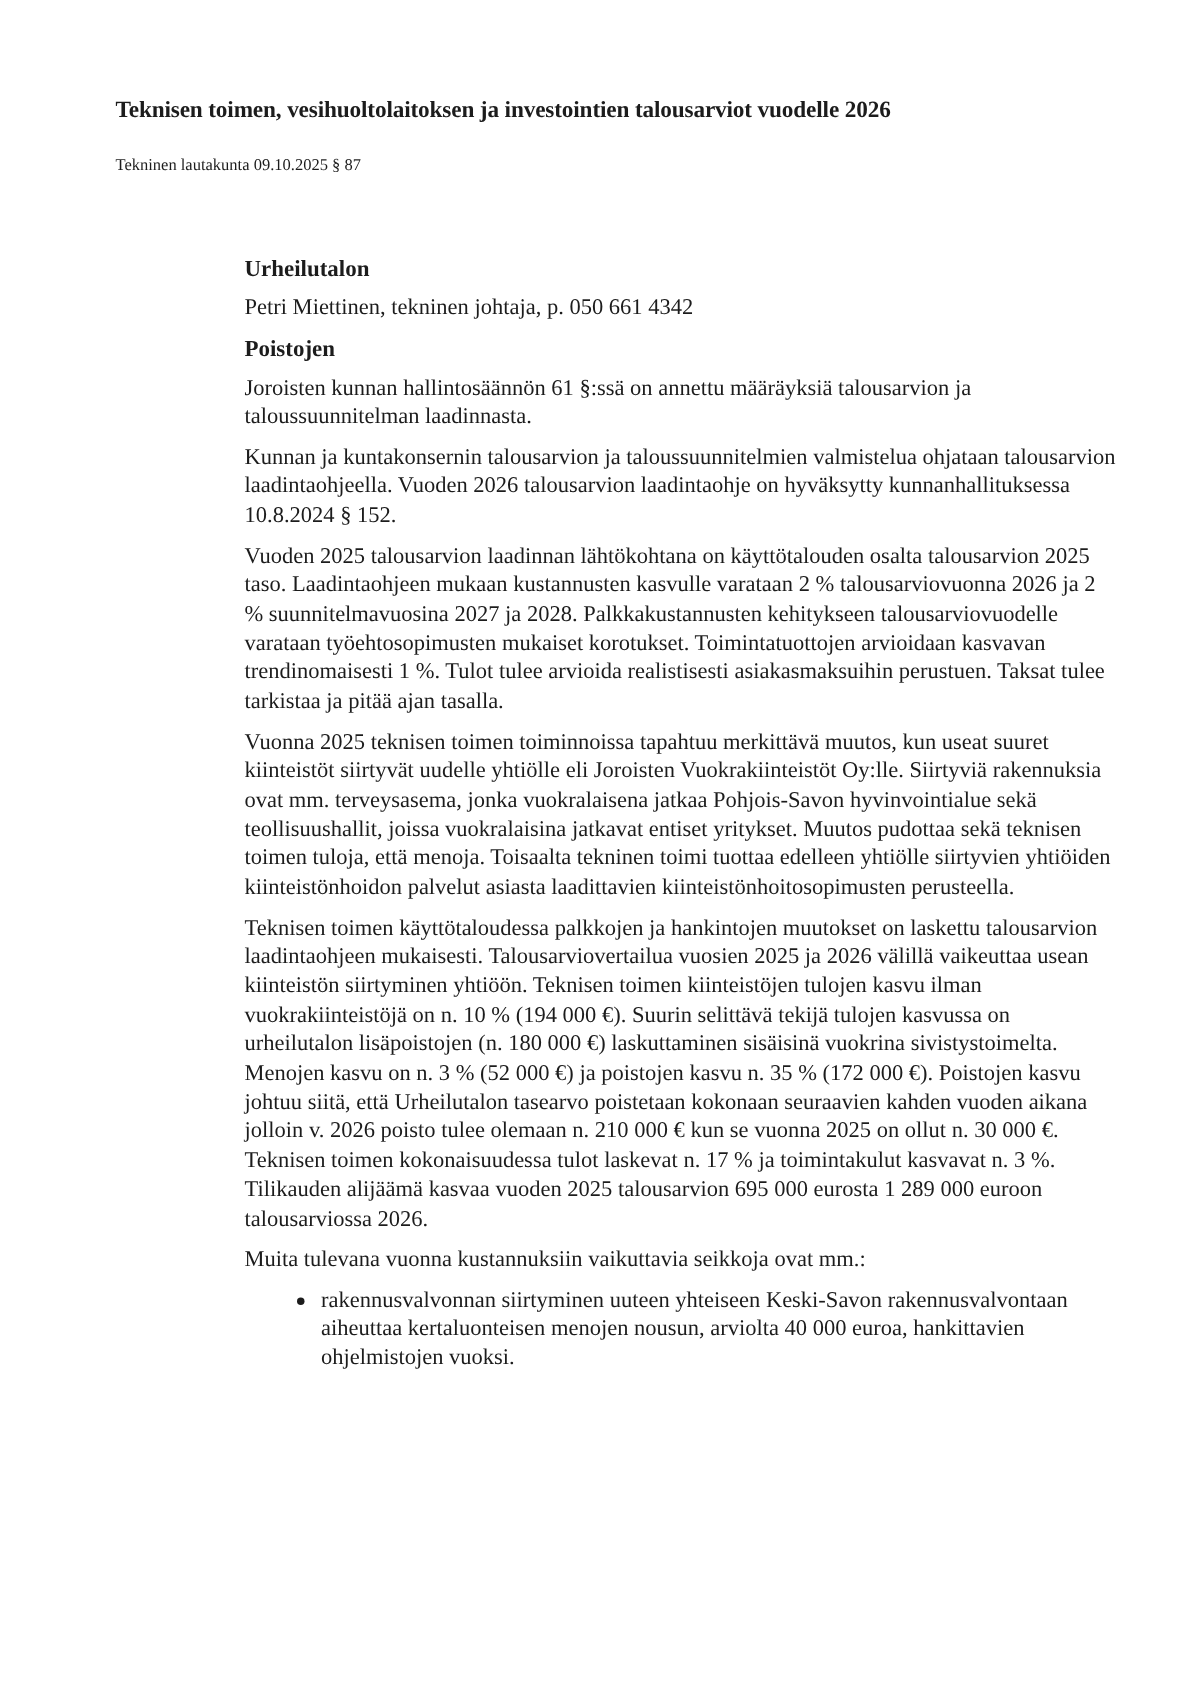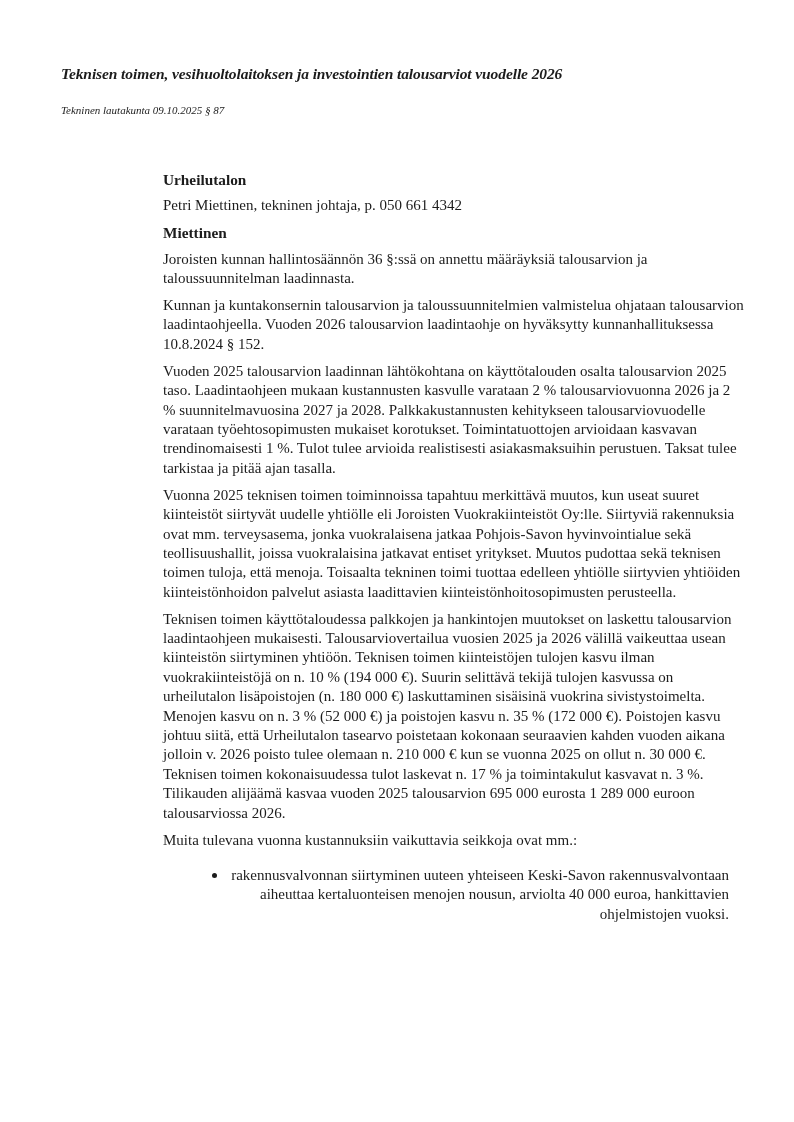--- a/index.html
+++ b/index.html
@@ -11,24 +11,23 @@
     position: relative;
     width: 794px;
     height: 1122px;
     background: #ffffff;
     overflow: hidden;
     font-family: "Liberation Serif", "DejaVu Serif", serif;
     color: #1c1c1c;
   }
   .header-block {
     position: absolute;
-    left: 61px;
+    left: 77px;
     top: 64px;
     width: 670px;
-    font-style: italic;
   }
   .doc-title {
     font-size: 15.5px;
     font-weight: bold;
     line-height: 20px;
     letter-spacing: -0.1px;
   }
   .meta-block {
     margin-top: 17px;
     font-size: 11px;
@@ -44,24 +43,23 @@
   }
   .content .sec-heading {
     font-weight: bold;
     margin: 0 0 7px 0;
     font-size: 15.3px;
   }
   .content p {
     margin: 0 0 7.5px 0;
   }
   .content ul.bullets {
-    margin: 16px;
+    margin: 2px;
     padding: 0 0 0 33px;
     list-style: none;
-    text-align: right;
   }
   .content ul.bullets li {
     position: relative;
     padding-left: 16px;
     margin: 0;
   }
   .content ul.bullets li .dot {
     position: absolute;
     left: 0;
     top: 7px;
@@ -81,22 +79,22 @@
     <div class="meta-block">
       <div>Tekninen lautakunta 09.10.2025 § 87</div>
     </div>
   </div>
 
   <div class="content">
 
     <div class="sec-heading">Urheilutalon</div>
     <p>Petri Miettinen, tekninen johtaja, p. 050 661 4342</p>
 
-    <div class="sec-heading">Miettinen</div>
-    <p>Joroisten kunnan hallintosäännön 36 §:ssä on annettu määräyksiä talousarvion ja taloussuunnitelman laadinnasta.</p>
+    <div class="sec-heading">Poistojen</div>
+    <p>Joroisten kunnan hallintosäännön 61 §:ssä on annettu määräyksiä talousarvion ja taloussuunnitelman laadinnasta.</p>
     <p>Kunnan ja kuntakonsernin talousarvion ja taloussuunnitelmien valmistelua ohjataan talousarvion laadintaohjeella. Vuoden 2026 talousarvion laadintaohje on hyväksytty kunnanhallituksessa 10.8.2024 § 152.</p>
 
     <p>Vuoden 2025 talousarvion laadinnan lähtökohtana on käyttötalouden osalta talousarvion 2025 taso. Laadintaohjeen mukaan kustannusten kasvulle varataan 2 % talousarviovuonna 2026 ja 2 % suunnitelmavuosina 2027 ja 2028. Palkkakustannusten kehitykseen talousarviovuodelle varataan työehtosopimusten mukaiset korotukset. Toimintatuottojen arvioidaan kasvavan trendinomaisesti 1 %. Tulot tulee arvioida realistisesti asiakasmaksuihin perustuen. Taksat tulee tarkistaa ja pitää ajan tasalla.</p>
     <p>Vuonna 2025 teknisen toimen toiminnoissa tapahtuu merkittävä muutos, kun useat suuret kiinteistöt siirtyvät uudelle yhtiölle eli Joroisten Vuokrakiinteistöt Oy:lle. Siirtyviä rakennuksia ovat mm. terveysasema, jonka vuokralaisena jatkaa Pohjois-Savon hyvinvointialue sekä teollisuushallit, joissa vuokralaisina jatkavat entiset yritykset. Muutos pudottaa sekä teknisen toimen tuloja, että menoja. Toisaalta tekninen toimi tuottaa edelleen yhtiölle siirtyvien yhtiöiden kiinteistönhoidon palvelut asiasta laadittavien kiinteistönhoitosopimusten perusteella.</p>
     <p>Teknisen toimen käyttötaloudessa palkkojen ja hankintojen muutokset on laskettu talousarvion laadintaohjeen mukaisesti. Talousarviovertailua vuosien 2025 ja 2026 välillä vaikeuttaa usean kiinteistön siirtyminen yhtiöön. Teknisen toimen kiinteistöjen tulojen kasvu ilman vuokrakiinteistöjä on n. 10 % (194 000 €). Suurin selittävä tekijä tulojen kasvussa on urheilutalon lisäpoistojen (n. 180 000 €) laskuttaminen sisäisinä vuokrina sivistystoimelta.  Menojen kasvu on n. 3 % (52 000 €) ja poistojen kasvu n. 35 % (172 000 €). Poistojen kasvu johtuu siitä, että Urheilutalon tasearvo poistetaan kokonaan seuraavien kahden vuoden aikana jolloin v. 2026 poisto tulee olemaan n. 210 000 € kun se vuonna 2025 on ollut n. 30 000 €. Teknisen toimen kokonaisuudessa tulot laskevat n. 17 % ja toimintakulut kasvavat n. 3 %. Tilikauden alijäämä kasvaa vuoden 2025 talousarvion 695 000 eurosta 1 289 000 euroon talousarviossa 2026.</p>
     <p>Muita tulevana vuonna kustannuksiin vaikuttavia seikkoja ovat mm.:</p>
 
     <ul class="bullets">
       <li>
         <span class="dot"></span>

